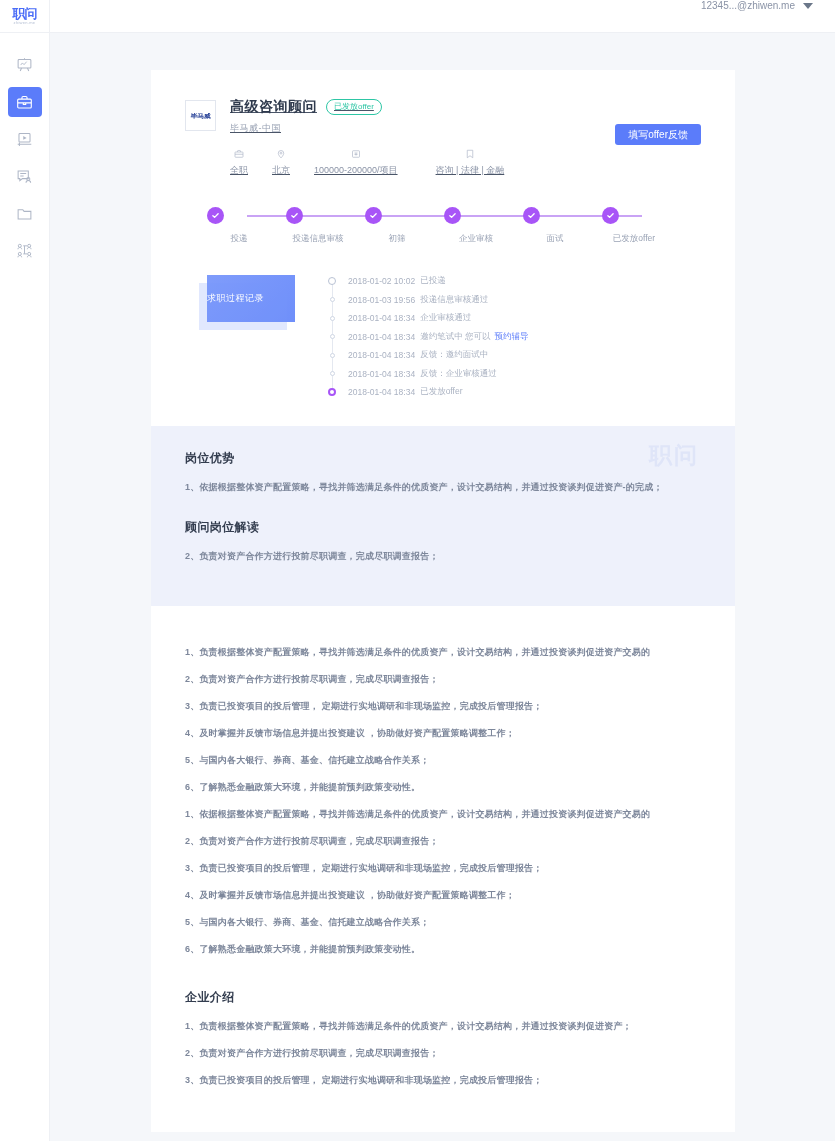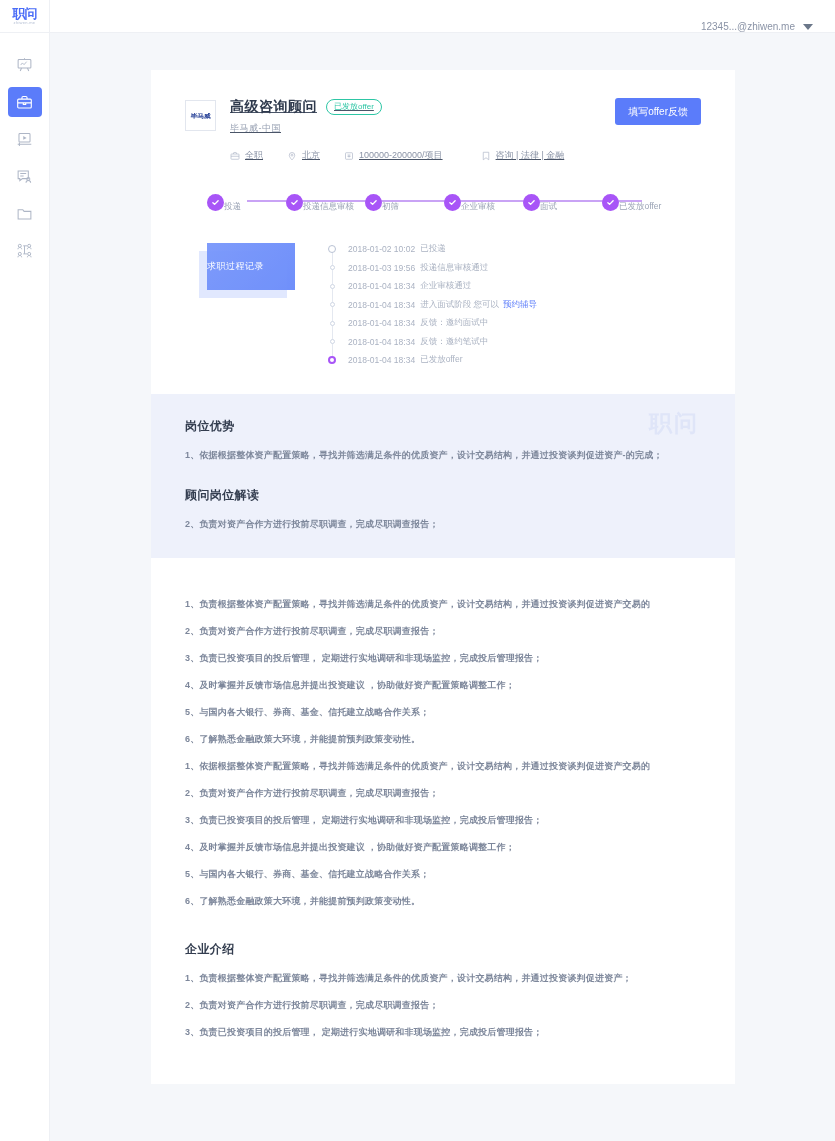--- a/index.html
+++ b/index.html
@@ -31,21 +31,21 @@
     width:34px; height:30px; margin-bottom:7px;
     display:flex; align-items:center; justify-content:center;
     border-radius:4px; cursor:pointer;
   }
   .nav-item.active { background:#5b7cfa; }
   .nav-item svg { display:block; }
 
   
   .main { flex:1; display:flex; flex-direction:column; min-width:0; }
   .topbar {
-    height:33px; background:#fff; display:flex; align-items:flex-end;
+    height:33px; background:#fff; display:flex; align-items:flex-start;
     justify-content:flex-end; padding-right:22px;
     border-bottom:1px solid #eef0f4;
   }
   .account { display:flex; align-items:center; gap:8px; cursor:pointer; }
   .account-mail { font-size:10px; color:#8a93a6; }
   .caret { width:0;height:0;border-left:5px solid transparent;border-right:5px solid transparent;border-top:6px solid #6b7789; }
 
   .scroll { flex:1; overflow:hidden; padding:37px 100px 0 101px; }
 
   
@@ -61,34 +61,34 @@
   .company-logo-mark { color:#1f3a93; font-size:7px; font-weight:bold; letter-spacing:-0.5px; transform:scaleY(0.85); }
   .jobinfo { margin-left:14px; flex:1; min-width:0;text-decoration:underline; }
   .title-row { display:flex; align-items:center; gap:9px; }
   .job-title { font-size:14px; font-weight:bold; color:#2f3a4d; letter-spacing:0.5px; }
   .offer-badge {
     border:1px solid #2ec6a5; color:#2ec6a5; border-radius:9px;
     font-size:8px; padding:1px 7px 2px; white-space:nowrap;
   }
   .company-name { font-size:9px; color:#98a1b3; margin-top:6px; letter-spacing:0.5px; }
   .meta-row { display:flex; align-items:center; margin-top:14px; gap:0; }
-  .meta { display:flex; align-items:center; gap:5px; font-size:9px; color:#8a93a6; }
+  .meta { display:flex; align-items:center; gap:5px; font-size:9px; color:#8a93a6;flex-direction:column; }
   .meta + .meta { margin-left:24px; }
   .meta.wide + .meta { margin-left:38px;align-items:center; }
   .meta svg { display:block; flex:0 0 auto; }
 
   .offer-btn {
     background:#5b7cfa; color:#fff; border:none; border-radius:3px;
-    padding:0 13px; height:27px; font-size:10px; cursor:pointer;
-    font-family:inherit; align-self:flex-start; white-space:nowrap;
+    padding:0 13px; height:21px; font-size:10px; cursor:pointer;
+    font-family:inherit; align-self:flex-start; margin-top:26px; white-space:nowrap;
   }
 
   
   .steps { display:flex; margin:30px 20px 0 22px; }
-  .step { flex:1; display:flex; flex-direction:row; align-items:center; position:relative; }
+  .step { flex:1; display:flex; flex-direction:column; position:relative; }
   .step-line { position:absolute; top:8px; height:1.5px; background:#c9a3f5; left:50%; right:-50%; }
   .step:last-child .step-line { display:none; }
   .step-dot {
     width:17px;height:17px;border-radius:50%;background:#a855f7;
     display:flex;align-items:center;justify-content:center; z-index:1;
   }
   .step-dot svg { display:block; }
   .step-label { margin-top:8px; font-size:8.5px; color:#9aa3b5; text-align:center; line-height:13px; max-width:64px; }
 
   
@@ -117,21 +117,21 @@
     background:#fff; flex:0 0 8px; z-index:1;
   }
   .tl-item.first .tl-dot { border-color:#b9c2d4; }
   .tl-item.active .tl-dot { border-color:#a855f7; border-width:2px; }
   .tl-item.mid .tl-dot { width:5px;height:5px;border-width:1px;margin-left:1.5px; flex:0 0 5px;}
   .tl-text { margin-left:12px; font-size:8.5px; color:#aab2c2; white-space:nowrap; }
   .tl-item.mid .tl-text { margin-left:13.5px; }
   .tl-link { color:#5b7cfa; }
 
   
-  .card-highlight { background:#eef1fb; padding:24px 34px 26px 34px; position:relative; overflow:hidden; }
+  .card-highlight { background:#eef1fb; padding:24px 34px 42px 34px; position:relative; overflow:hidden; }
   .watermark {
     position:absolute; right:36px; top:14px; font-size:23px; font-weight:bold;
     color:#dfe5f8; letter-spacing:2px; user-select:none;
   }
   .sec-title { font-size:12px; font-weight:bold; color:#333d4f; letter-spacing:0.4px; }
   .sec-list { margin-top:13px; }
   .sec-list li { list-style:none; font-size:9px; color:#7d879b; line-height:15px; margin-bottom:11px; letter-spacing:0.2px;font-weight:bold; }
   .sec-list li:last-child { margin-bottom:0; }
   .block-gap { height:24px; }
 
@@ -366,34 +366,34 @@
 
             <div class="tl-item mid">
               <span class="tl-dot"></span>
               <span class="tl-text">2018-01-04 18:34</span>
               <span class="tl-text" style="margin-left:5px">企业审核通过</span>
             </div>
 
             <div class="tl-item mid">
               <span class="tl-dot"></span>
               <span class="tl-text">2018-01-04 18:34</span>
-              <span class="tl-text" style="margin-left:5px">进入面试阶段 您可以</span>
+              <span class="tl-text" style="margin-left:5px">邀约笔试中 您可以</span>
               <span class="tl-text tl-link" style="margin-left:4px">预约辅导</span>
             </div>
 
             <div class="tl-item mid">
               <span class="tl-dot"></span>
               <span class="tl-text">2018-01-04 18:34</span>
               <span class="tl-text" style="margin-left:5px">反馈：邀约面试中</span>
             </div>
 
             <div class="tl-item mid">
               <span class="tl-dot"></span>
               <span class="tl-text">2018-01-04 18:34</span>
-              <span class="tl-text" style="margin-left:5px">反馈：邀约笔试中</span>
+              <span class="tl-text" style="margin-left:5px">反馈：企业审核通过</span>
             </div>
 
             <div class="tl-item active">
               <span class="tl-dot"></span>
               <span class="tl-text">2018-01-04 18:34</span>
               <span class="tl-text" style="margin-left:5px">已发放offer</span>
             </div>
 
           </div>
         </div>

